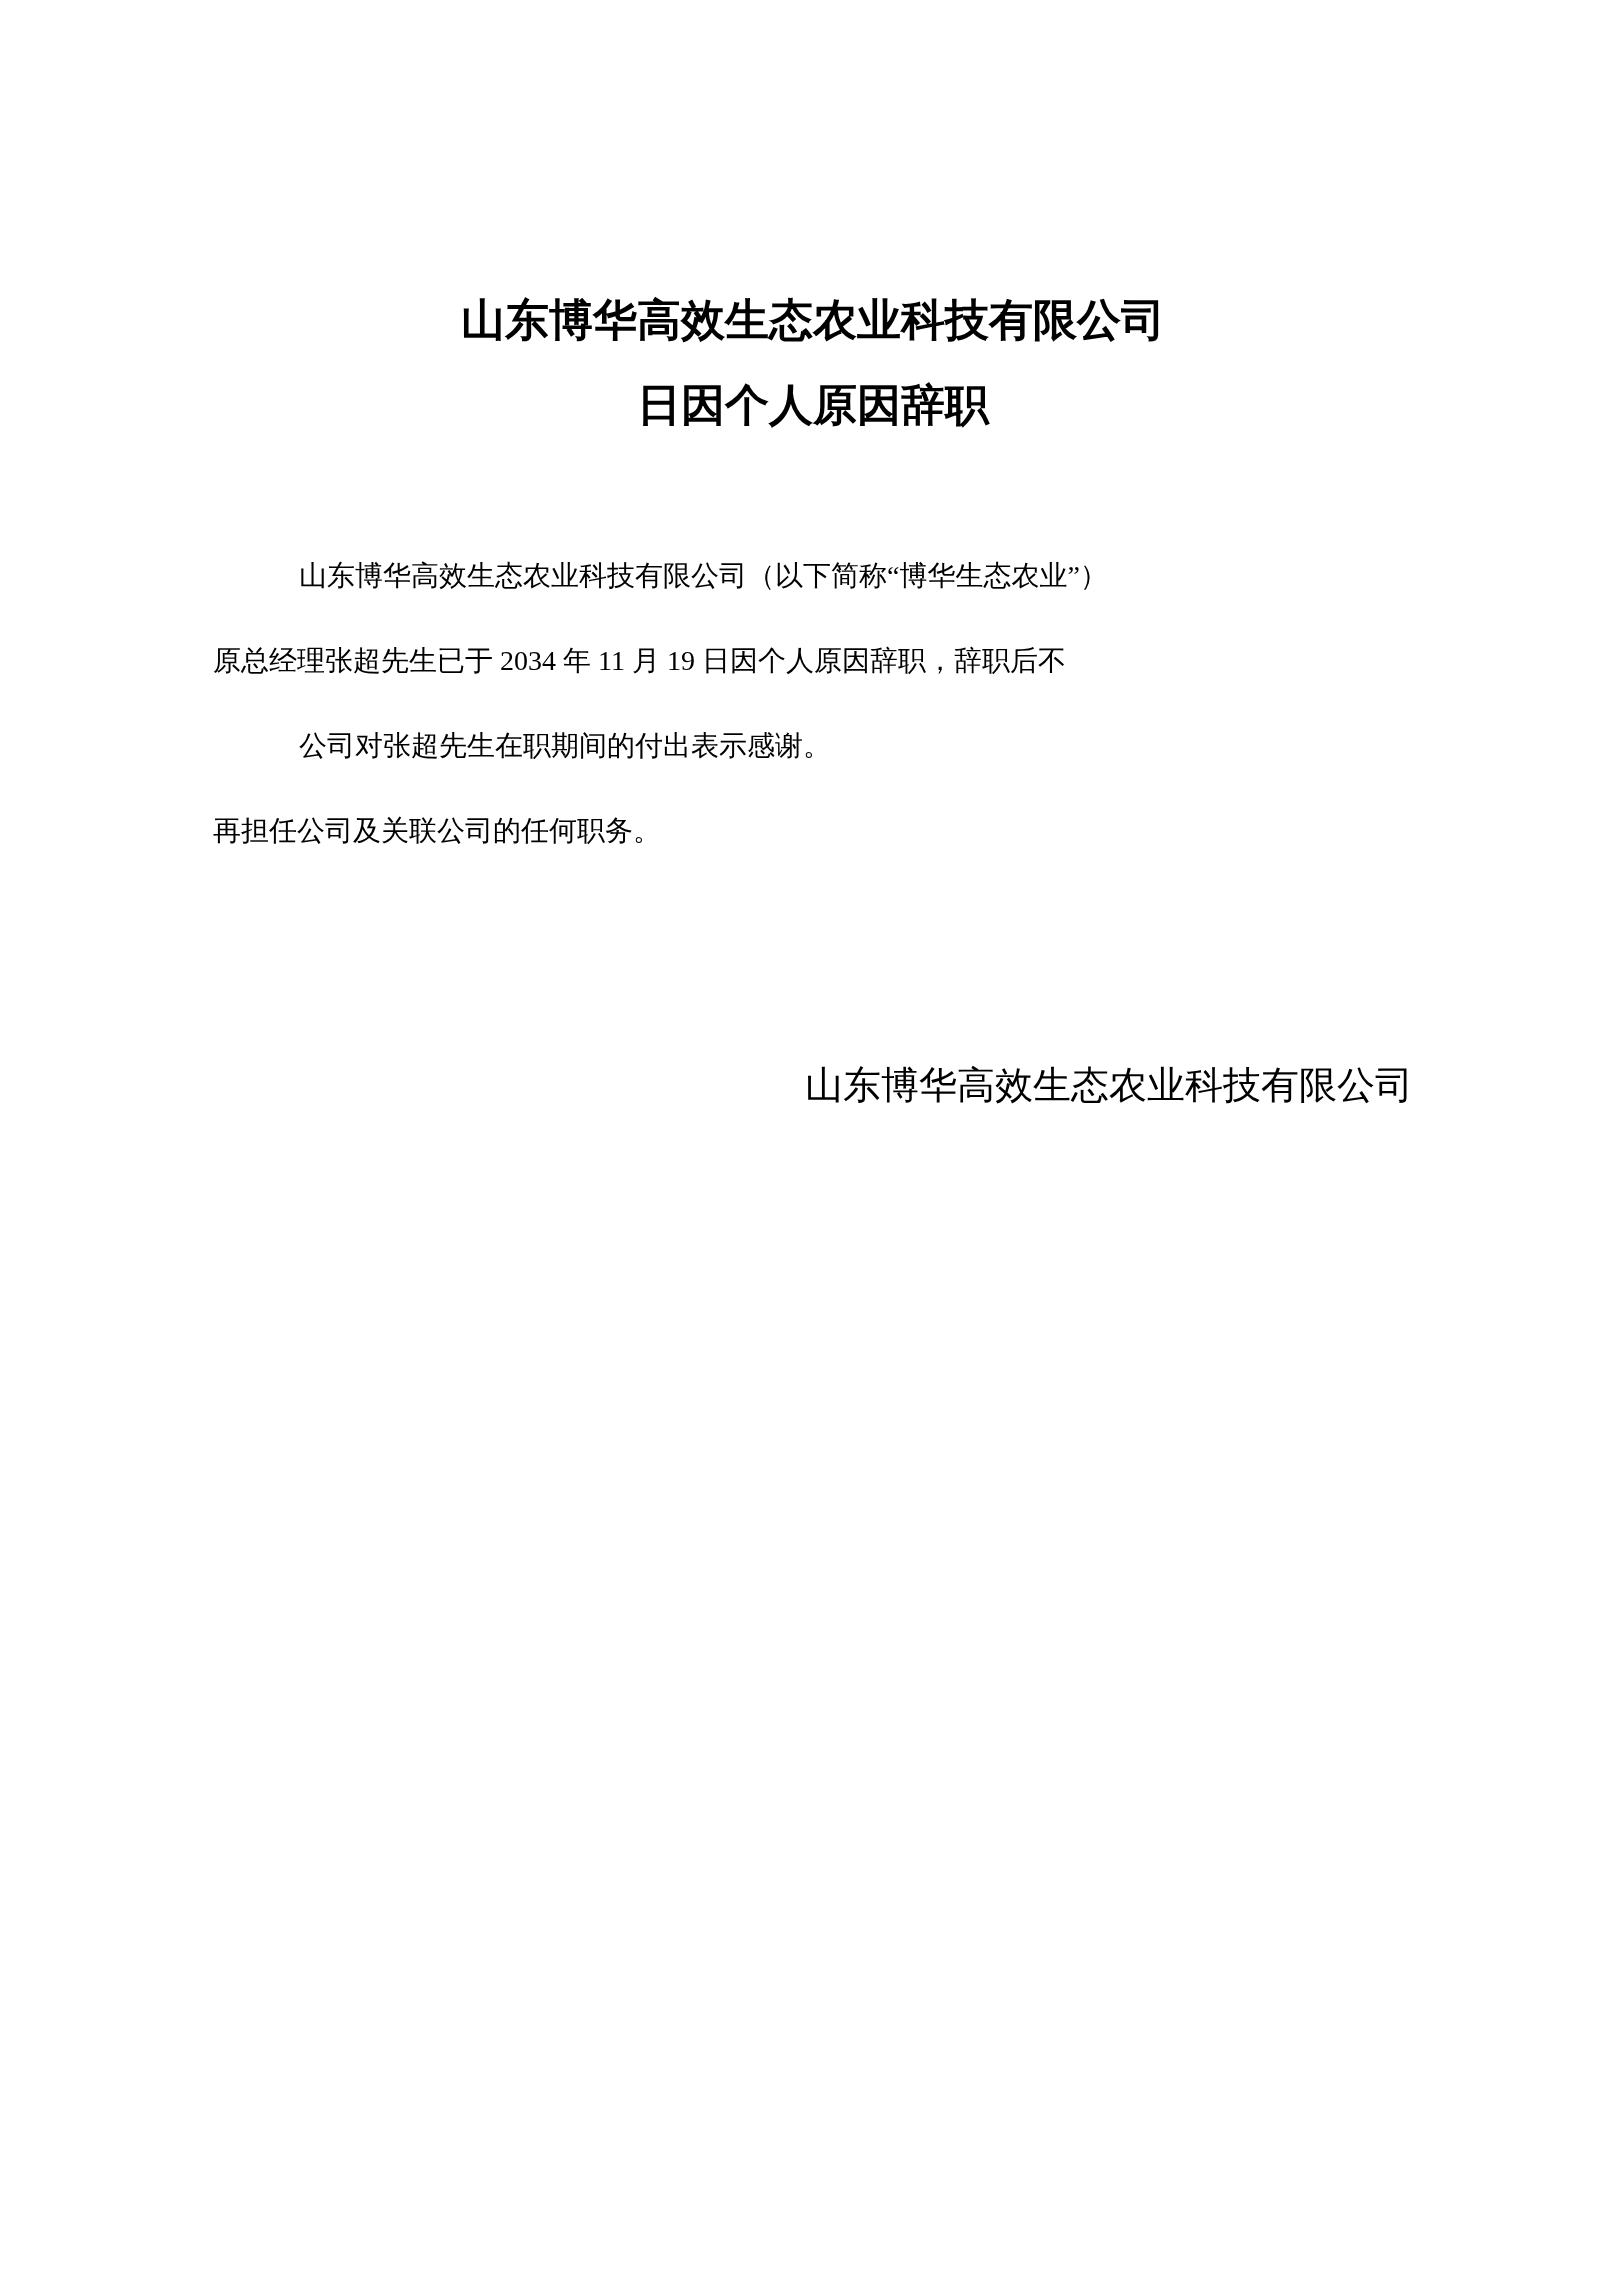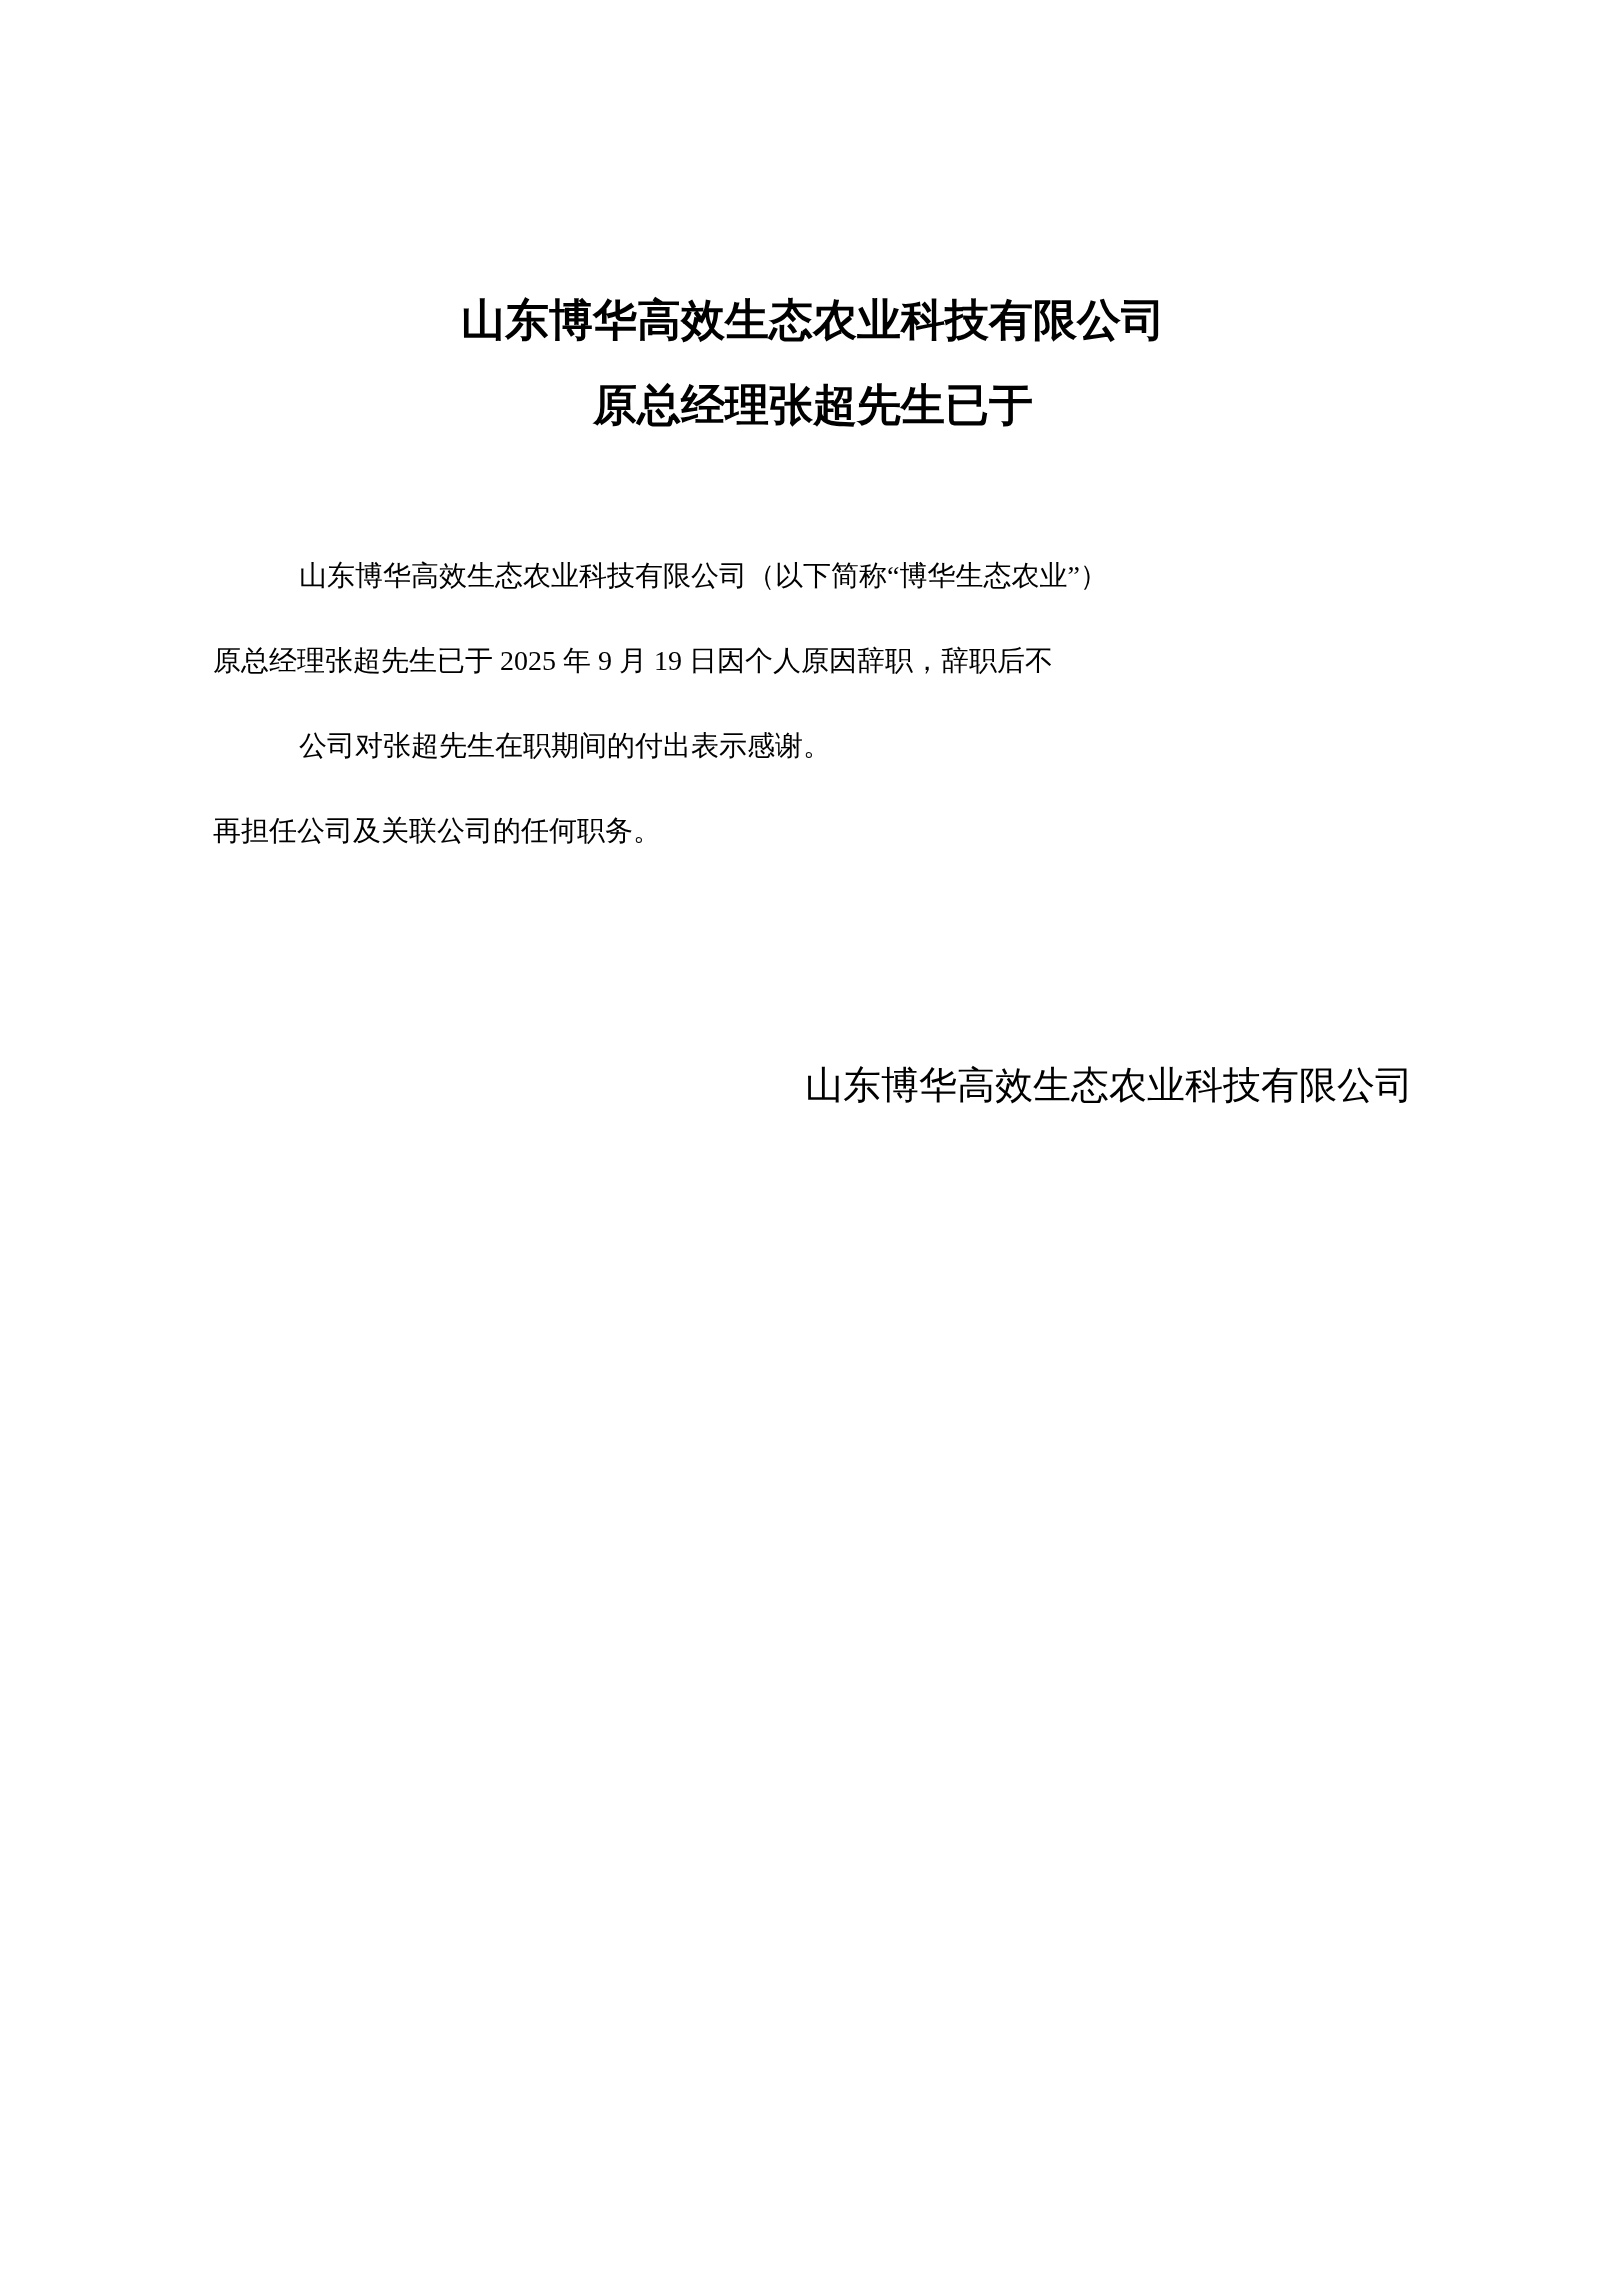--- a/index.html
+++ b/index.html
@@ -58,26 +58,26 @@
     padding-right: 23px;
   }
 </style>
 </head>
 <body>
 
 <div class="page">
 
   <div class="title-block">
     <div class="title-line">山东博华高效生态农业科技有限公司</div>
-    <div class="title-line">原总经理张超先生已于</div>
+    <div class="title-line">日因个人原因辞职</div>
   </div>
 
   <div class="body-block">
     <div class="body-line indent">山东博华高效生态农业科技有限公司（以下简称“博华生态农业”）</div>
-    <div class="body-line">原总经理张超先生已于 2025 年 9 月 19 日因个人原因辞职，辞职后不</div>
+    <div class="body-line">原总经理张超先生已于 2034 年 11 月 19 日因个人原因辞职，辞职后不</div>
     <div class="body-line indent">公司对张超先生在职期间的付出表示感谢。</div>
     <div class="body-line">再担任公司及关联公司的任何职务。</div>
   </div>
 
   <div class="signature-block">
     <div class="signature-company">山东博华高效生态农业科技有限公司</div>
   </div>
 
 </div>
 

